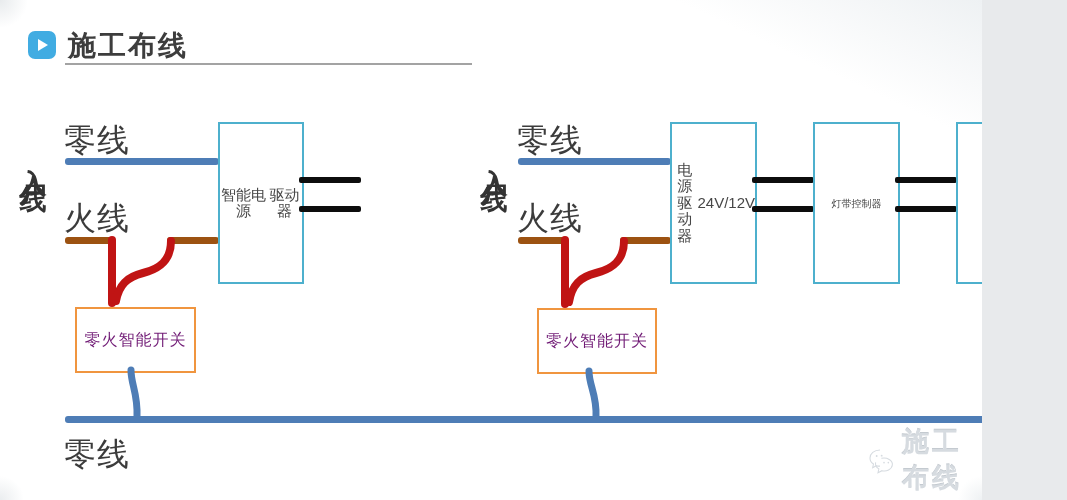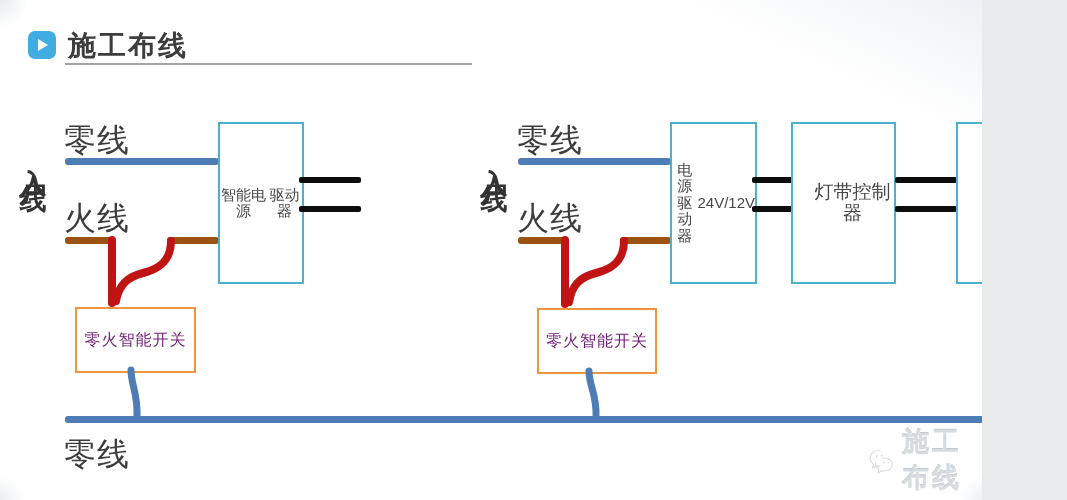--- a/index.html
+++ b/index.html
@@ -94,21 +94,21 @@
   <div class="hline live" style="left:620px;top:237px;width:51px;"></div>
 
   <div class="device-box" style="left:670px;top:122px;width:83px;">
     <span>电源驱动器</span>
     <span>24V/12V</span>
   </div>
 
   <div class="connector" style="left:752px;top:177px;width:62px;"></div>
   <div class="connector" style="left:752px;top:206px;width:62px;"></div>
 
-  <div class="device-box" style="left:791px;top:122px;width:83px;font-size:19px;padding-left:18px;">
+  <div class="device-box" style="left:813px;top:122px;width:83px;font-size:10px;">
     <span>灯带控制器</span>
   </div>
 
   <div class="connector" style="left:895px;top:177px;width:62px;"></div>
   <div class="connector" style="left:895px;top:206px;width:62px;"></div>
 
   <div class="device-box" style="left:956px;top:122px;">
     <span>灯带</span>
   </div>
 

